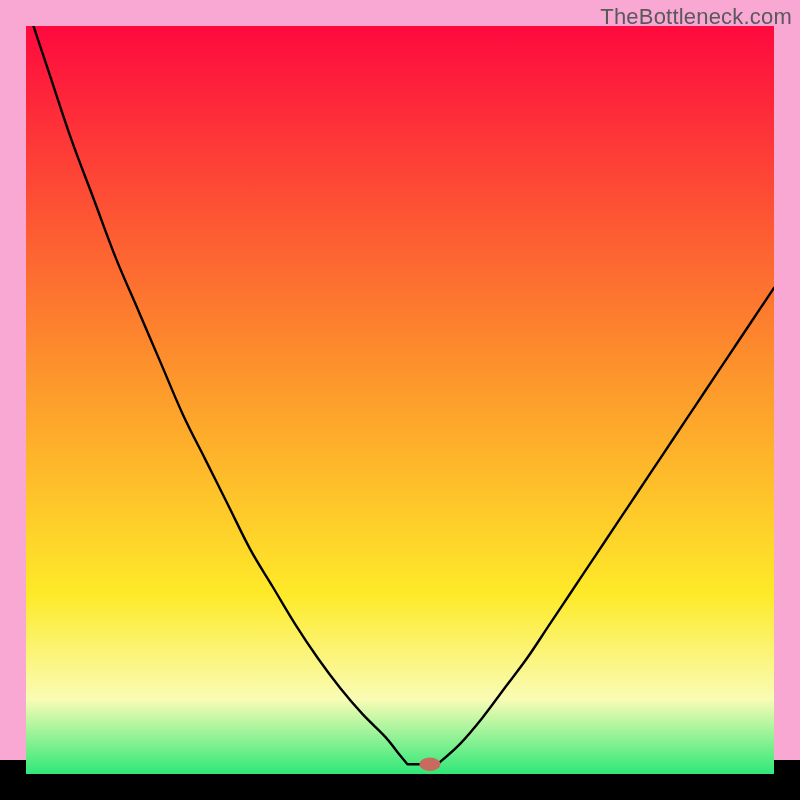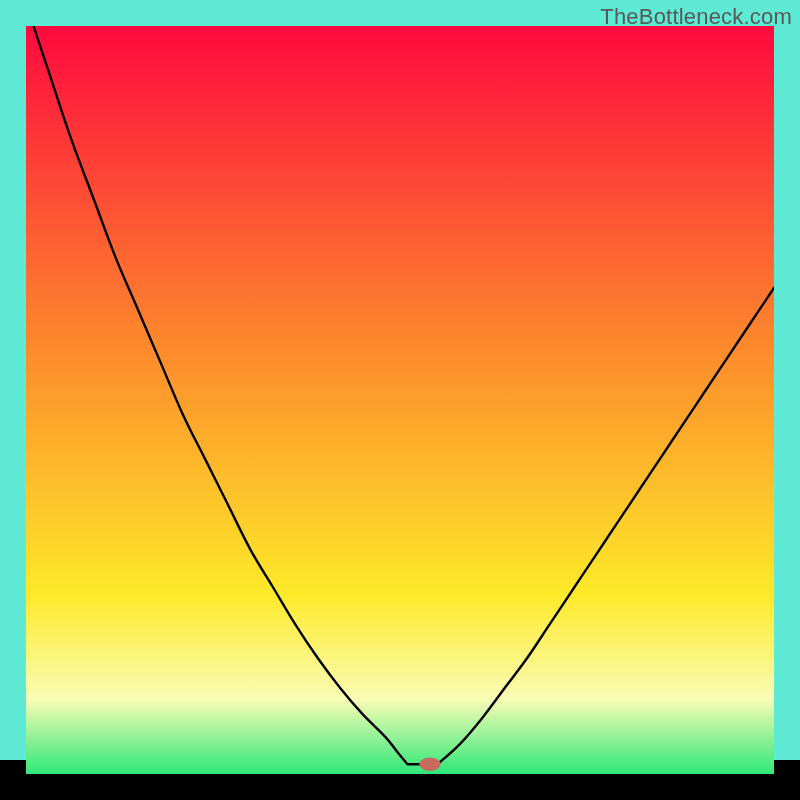--- a/index.html
+++ b/index.html
@@ -10,21 +10,21 @@
     background: #000;
     overflow: hidden;
     font-family: Arial, Helvetica, sans-serif;
   }
   .frame {
     position: absolute;
     left: 0;
     top: 0;
     width: 800px;
     height: 760px;
-    background: #5eead4;
+    background: #f9a8d4;
   }
   .plot-area {
     position: absolute;
     left: 26px;
     top: 26px;
     width: 748px;
     height: 748px;
     overflow: hidden;
   }
   svg {

